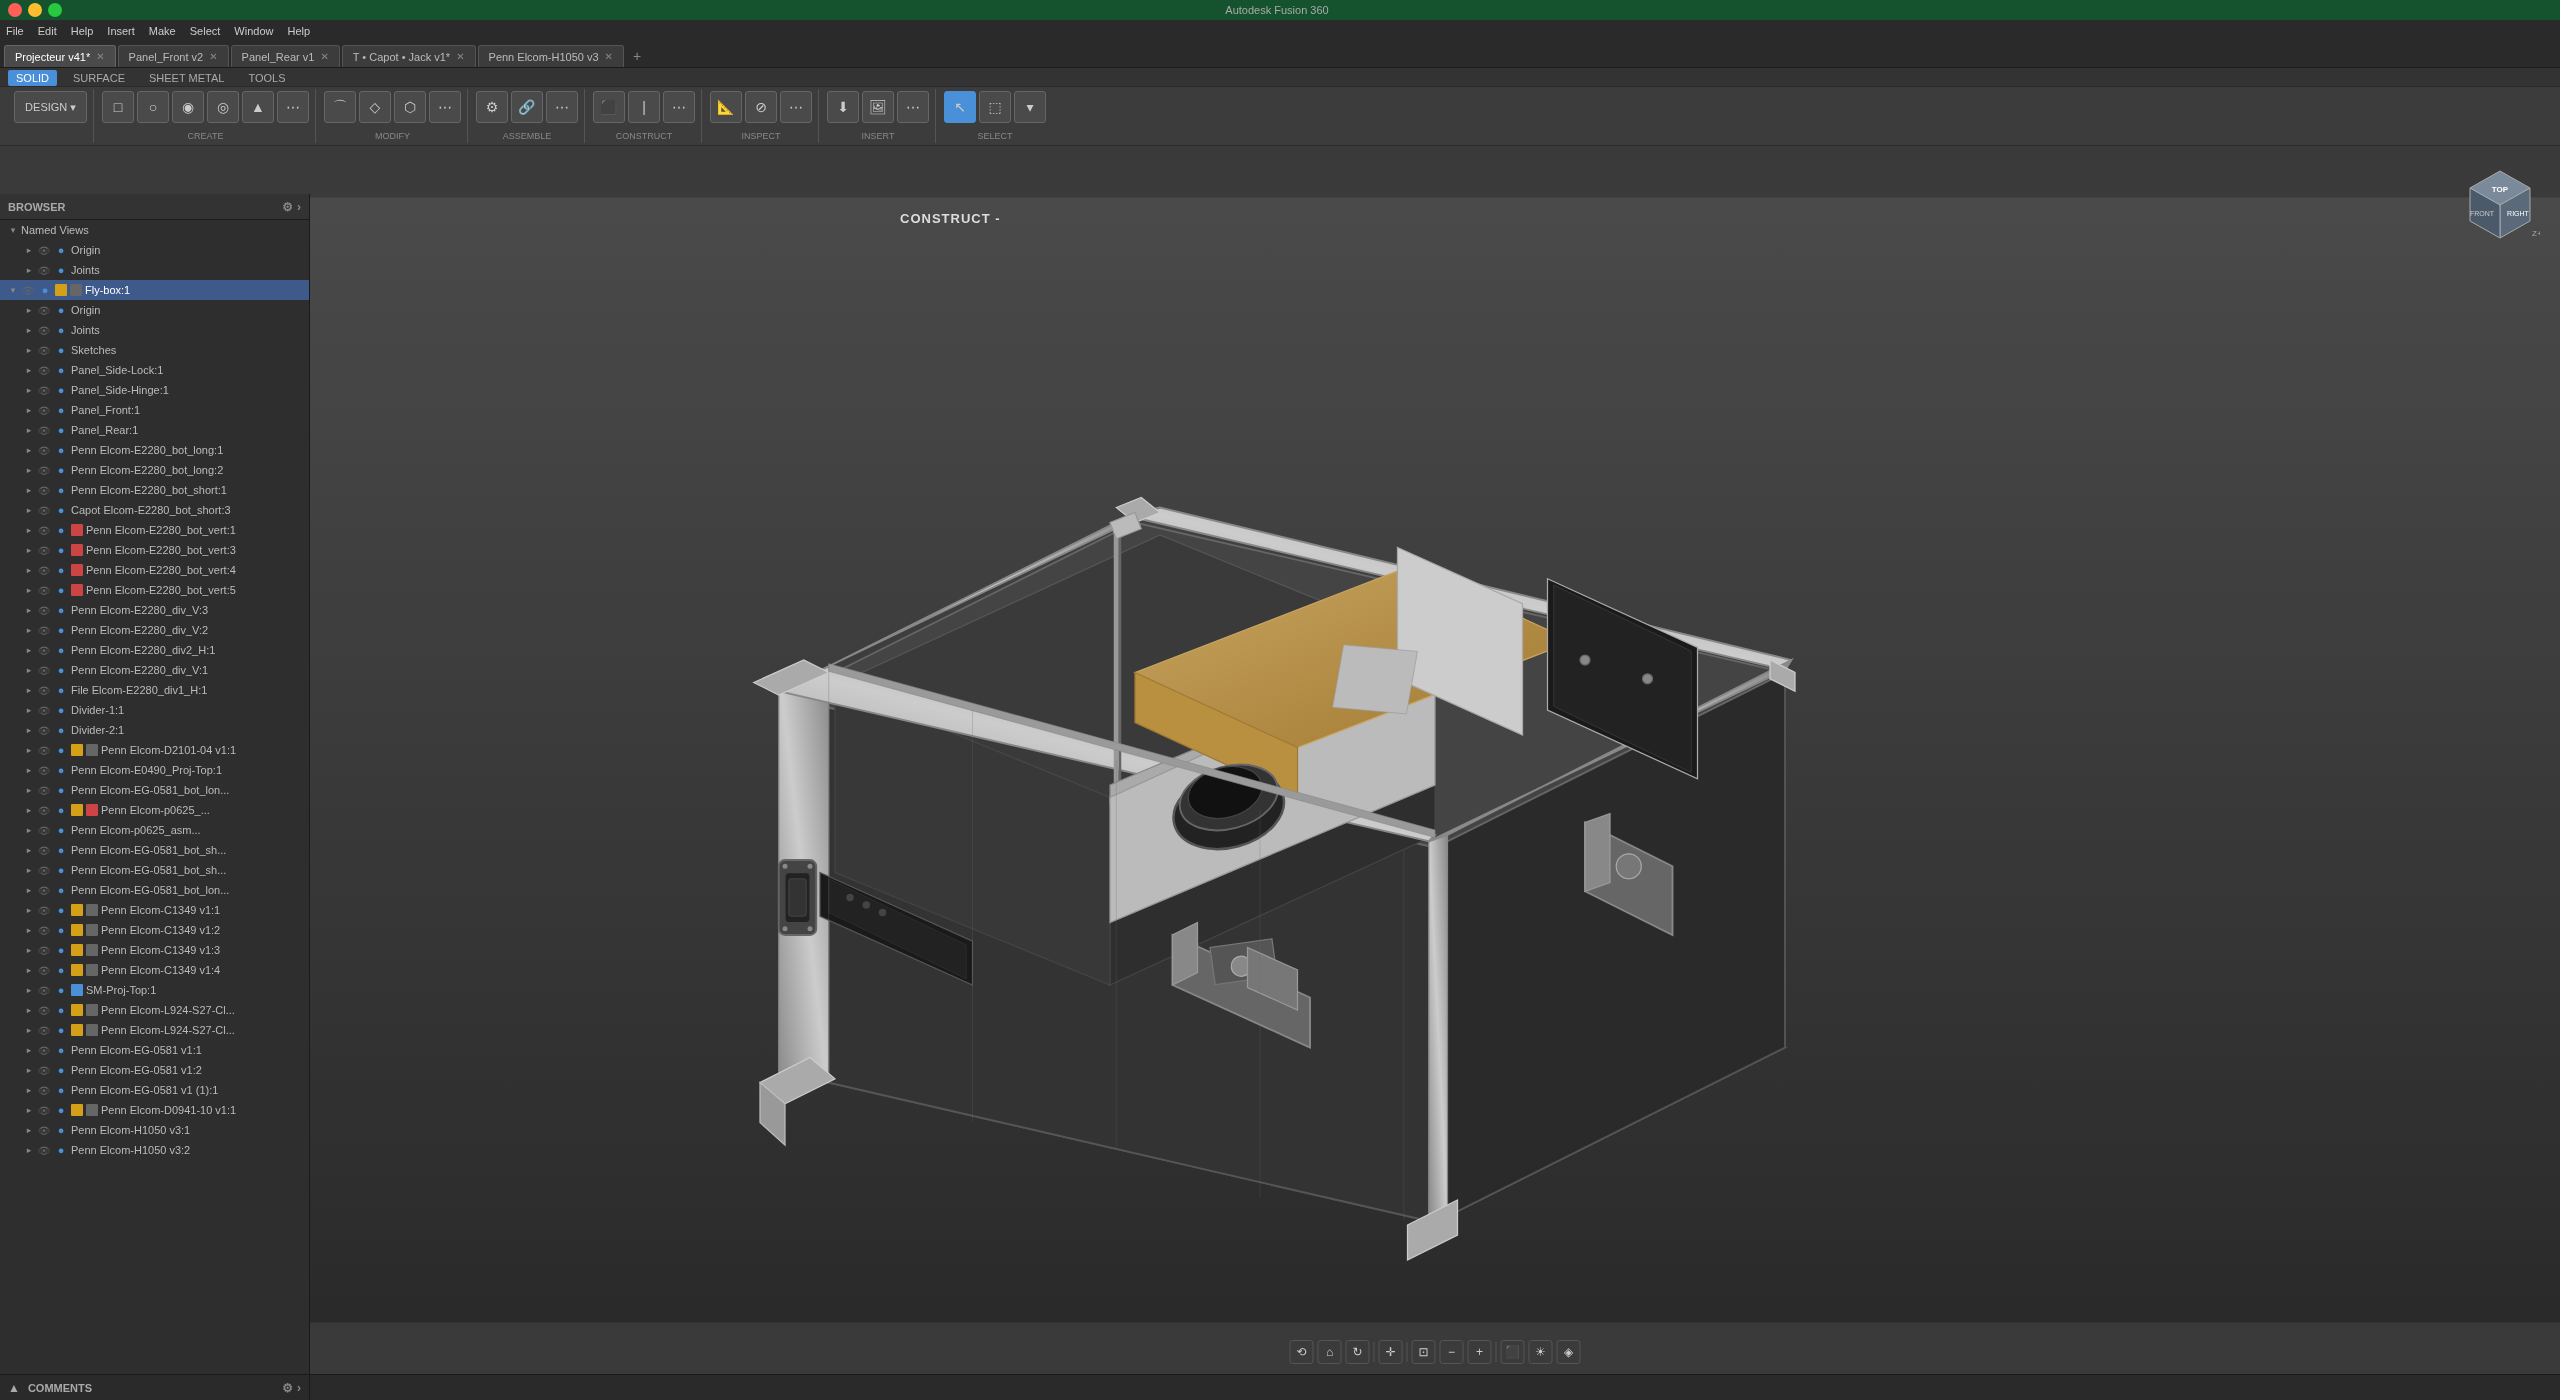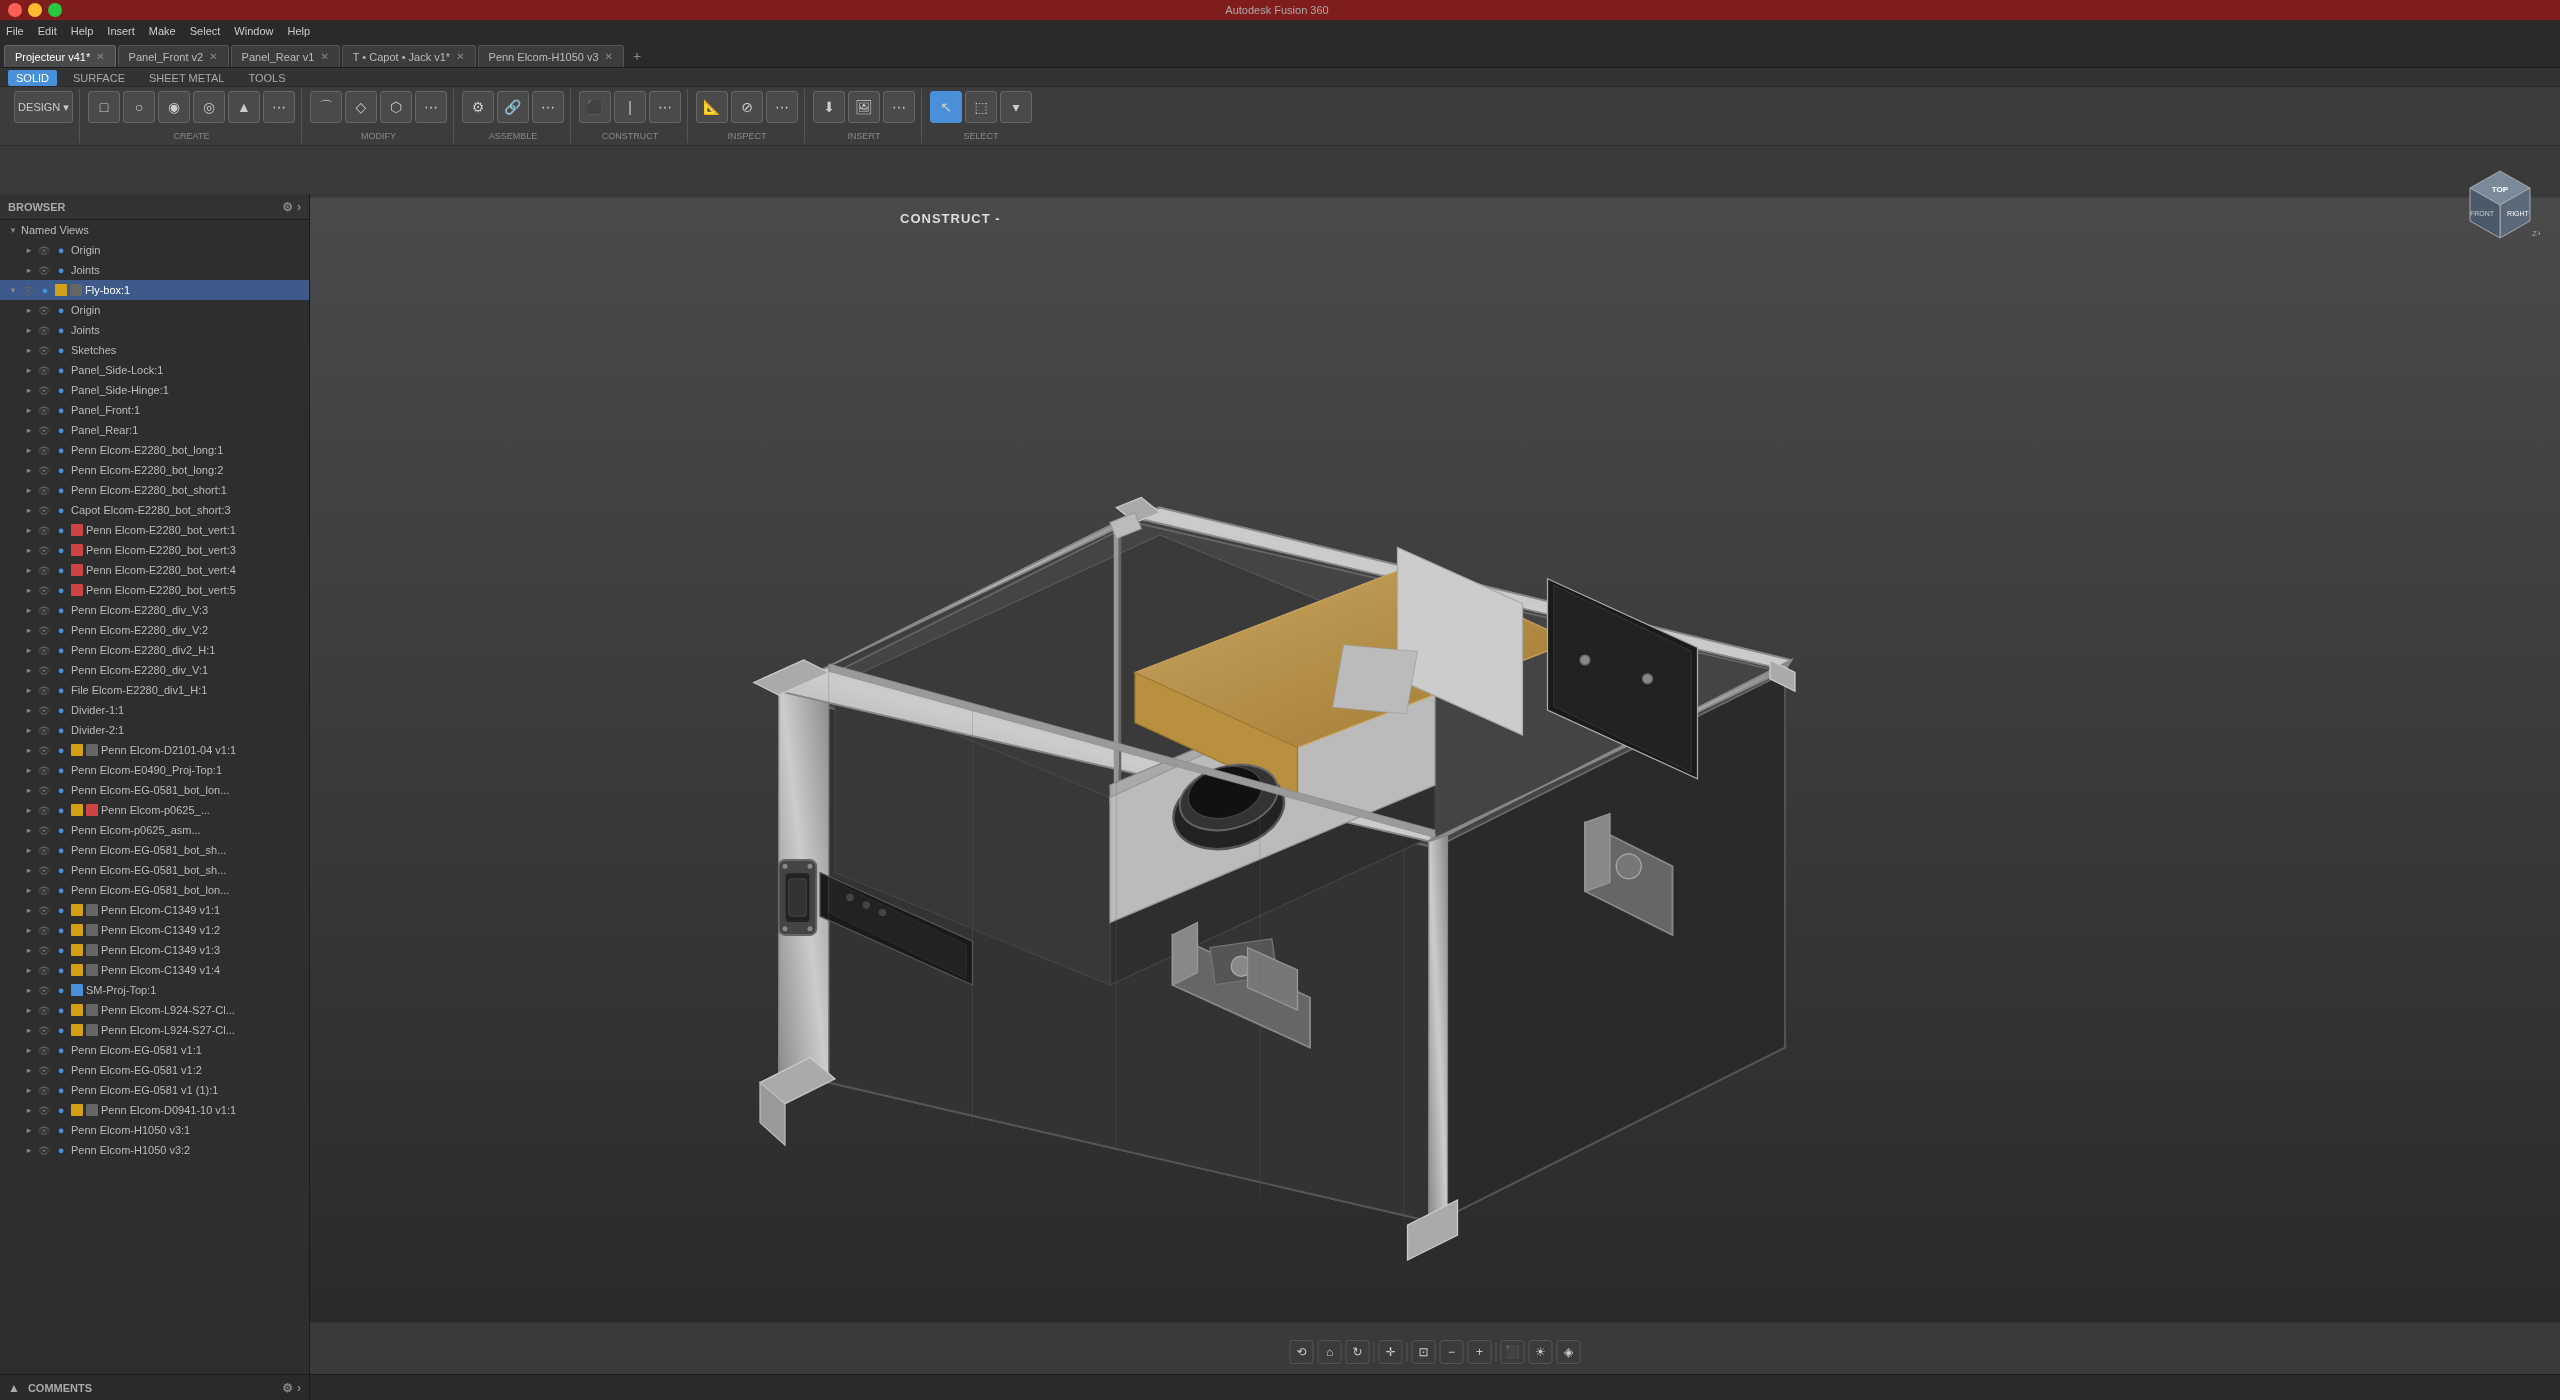--- a/index.html
+++ b/index.html
@@ -9,21 +9,21 @@
       overflow: hidden;
       font-family: Arial, sans-serif;
       font-size: 11px;
       background: #3a3a3a;
       color: #ccc;
     }
 
     
     #title-bar {
       height: 20px;
-      background: #7f1d1d;
+      background: #14532d;
       display: flex;
       align-items: center;
       padding: 0 8px;
       color: #aaa;
       font-size: 11px;
       user-select: none;
     }
     #title-bar .title { flex: 1; text-align: center; }
     #title-bar .win-controls { display: flex; gap: 6px; }
     #title-bar .win-btn {
@@ -364,21 +364,21 @@
   <div id="workspace-selector">
     <span class="ws-item active">SOLID</span>
     <span class="ws-item">SURFACE</span>
     <span class="ws-item">SHEET METAL</span>
     <span class="ws-item">TOOLS</span>
   </div>
   <div id="main-toolbar">
 
     <div class="toolbar-group">
       <div class="toolbar-icons">
-        <div class="tool-btn" style="width:59px;font-size:11px;">DESIGN ▾</div>
+        <div class="tool-btn" style="width:73px;font-size:11px;">DESIGN ▾</div>
       </div>
       <span class="toolbar-group-label"></span>
     </div>
 
     <div class="toolbar-group">
       <div class="toolbar-icons">
         <div class="tool-btn">□</div>
         <div class="tool-btn">○</div>
         <div class="tool-btn">◉</div>
         <div class="tool-btn">◎</div>

